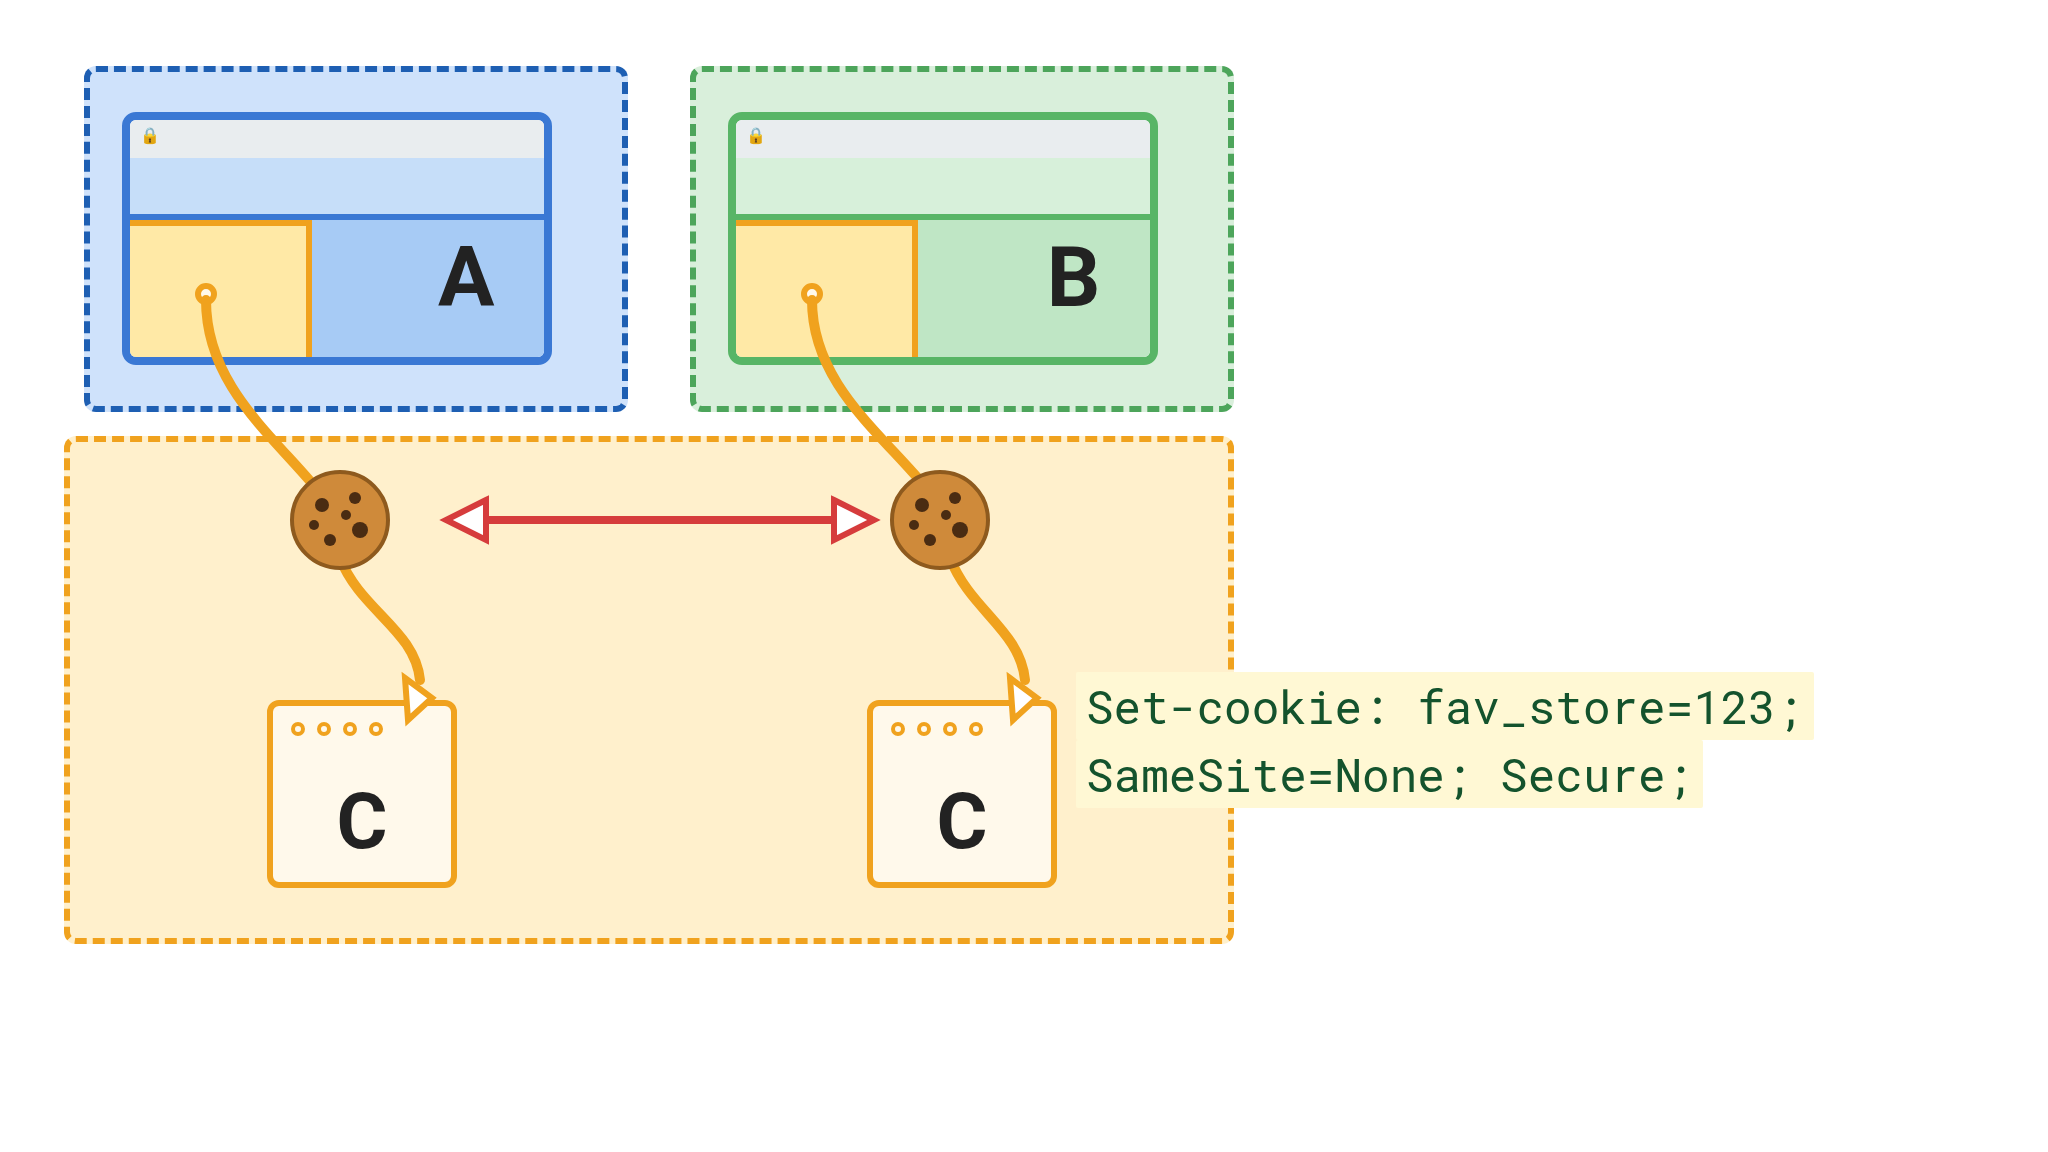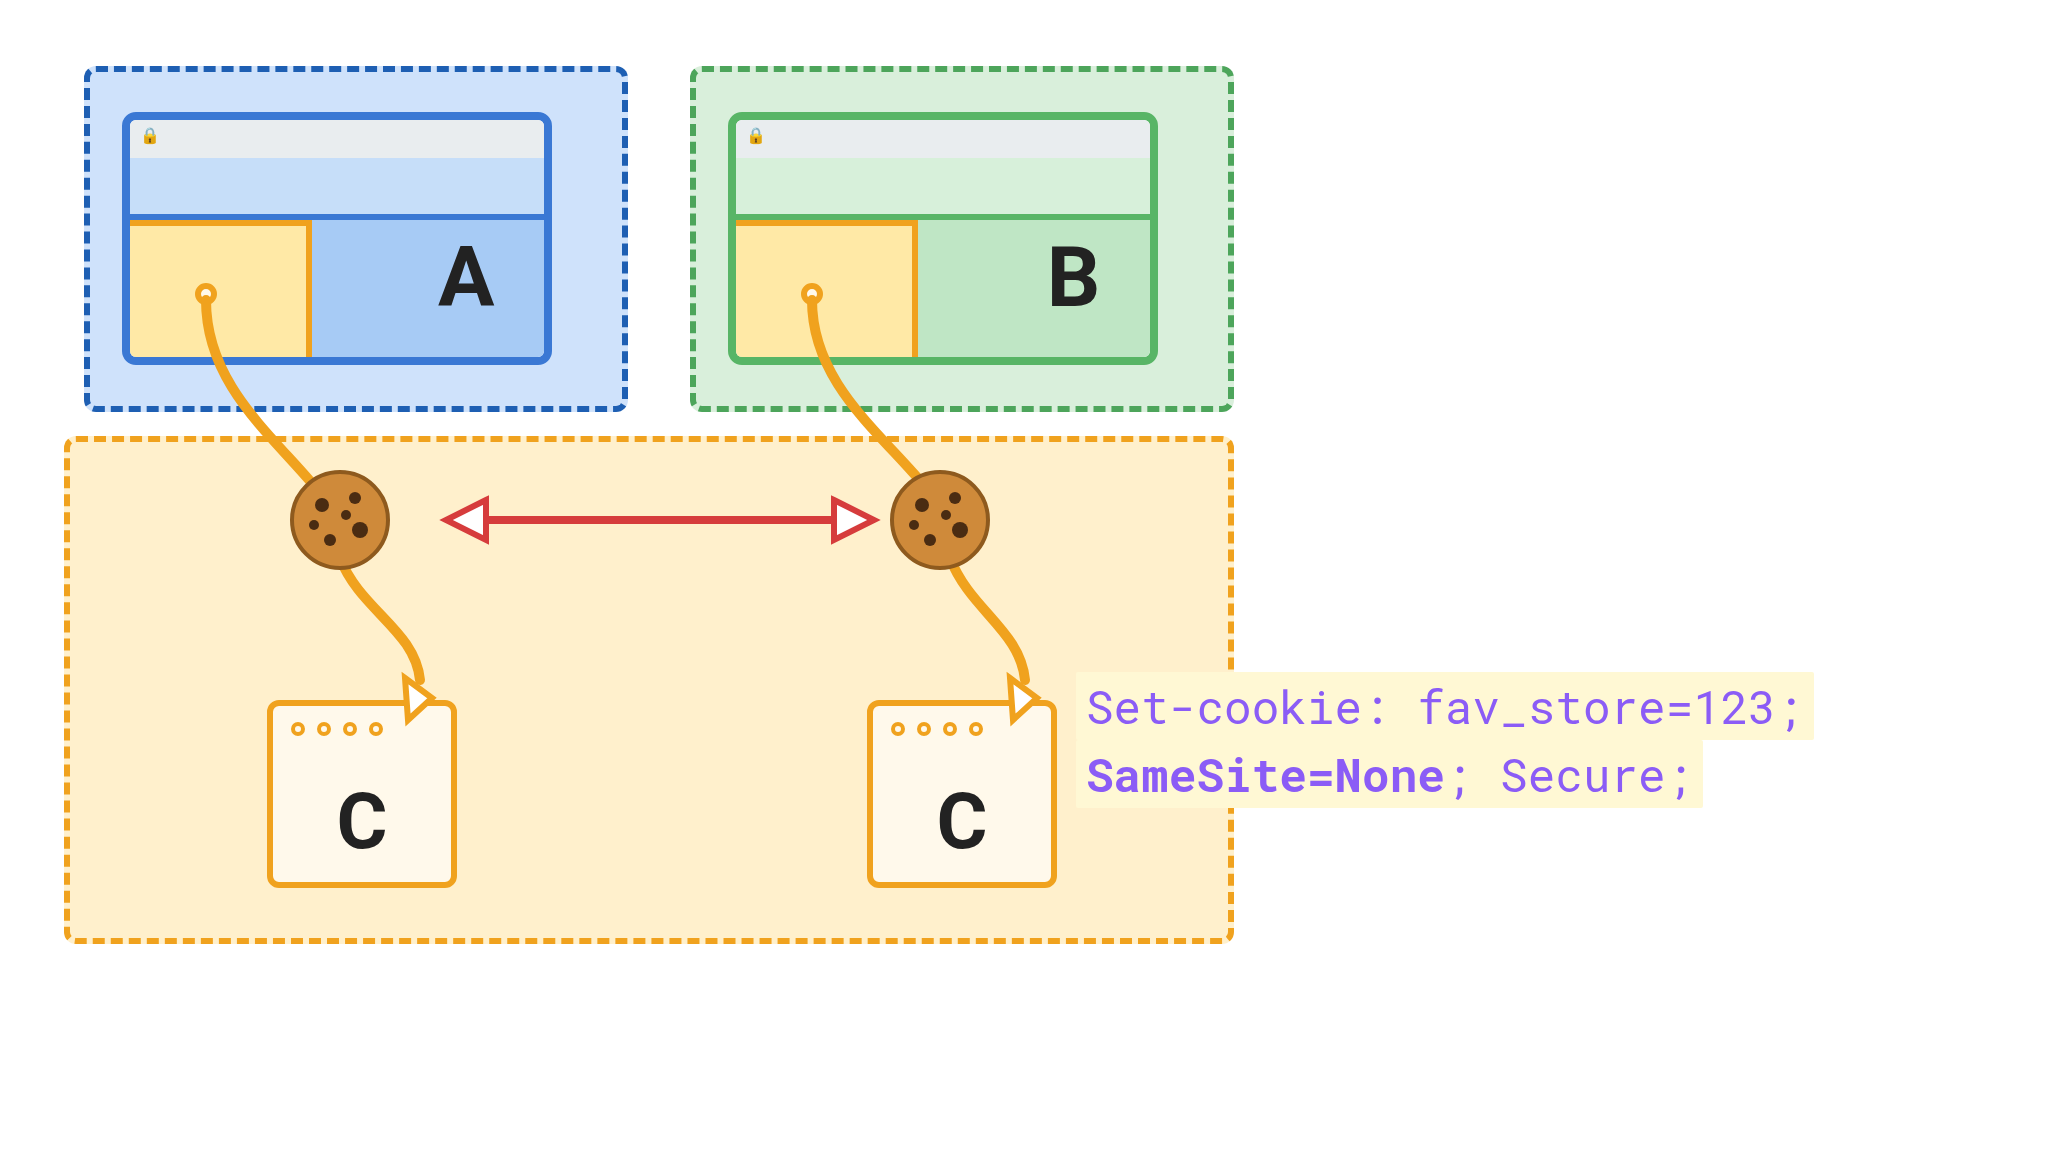--- a/index.html
+++ b/index.html
@@ -27,22 +27,22 @@
   .browser .iframe{position:absolute;left:0;top:62px;bottom:0;width:44%;background:#ffe9a6;border:6px solid #f0a21e;border-top:6px solid #f0a21e;border-left:none;border-bottom:none;box-sizing:border-box;}
   .browser .label{position:absolute;right:12%;top:70px;font-size:84px;font-weight:700;color:#222;}
 
   
   .termC{position:absolute;width:190px;height:188px;background:#fff9eb;border:6px solid #f0a21e;border-radius:12px;box-sizing:border-box;}
   .termC .dots{position:absolute;left:18px;top:16px;display:flex;gap:12px;}
   .termC .dots span{width:14px;height:14px;border:4px solid #f0a21e;border-radius:50%;display:block;box-sizing:border-box;}
   .termC .lab{position:absolute;width:100%;text-align:center;top:70px;font-size:78px;font-weight:700;color:#222;}
 
   
-  .codelabel{position:absolute;background:#fff8d4;padding:4px 10px;font-family:"Roboto Mono",ui-monospace,Menlo,Consolas,monospace;font-size:46px;color:#8b5cf6;white-space:nowrap;border-radius:2px;}
-  .codelabel b{font-weight:700;}
+  .codelabel{position:absolute;background:#fff8d4;padding:4px 10px;font-family:"Roboto Mono",ui-monospace,Menlo,Consolas,monospace;font-size:46px;color:#14532d;white-space:nowrap;border-radius:2px;}
+  .codelabel b{font-weight:400;}
 
   
   .nodeDot{position:absolute;width:22px;height:22px;border:6px solid #f0a21e;background:#fff9eb;border-radius:50%;box-sizing:border-box;}
 
 </style>
 </head>
 <body>
 
 <div class="stage">
 

